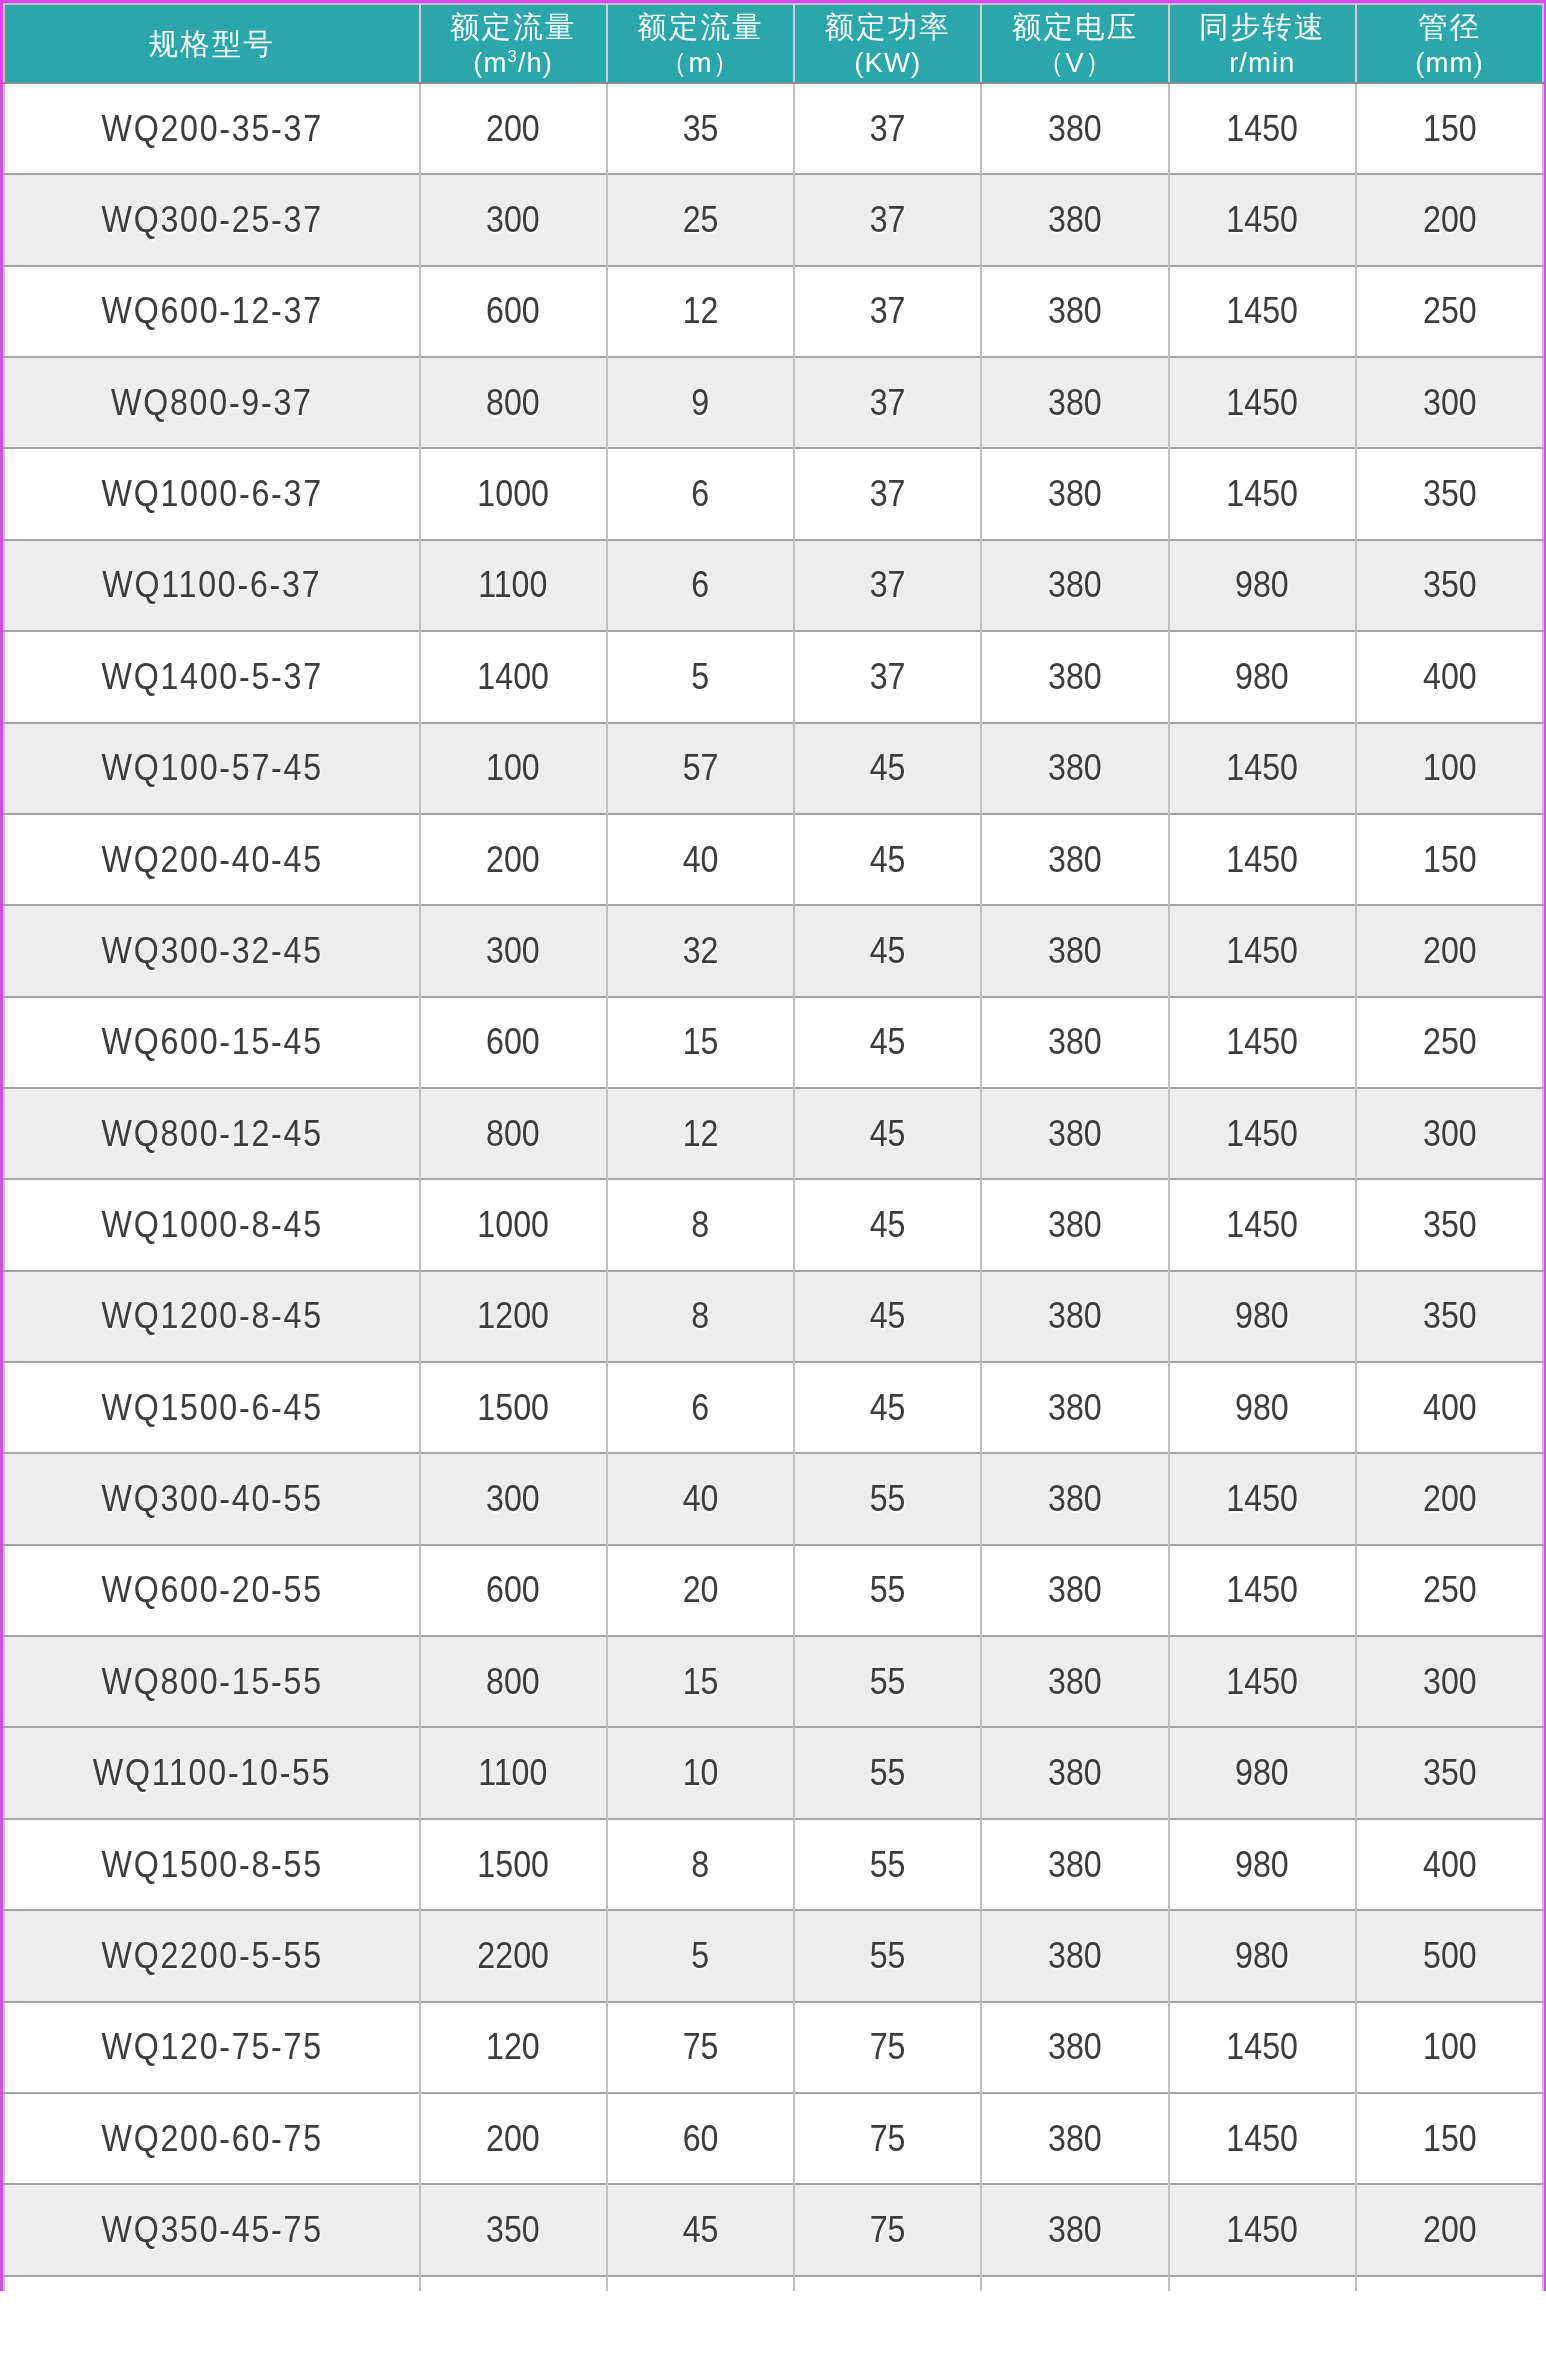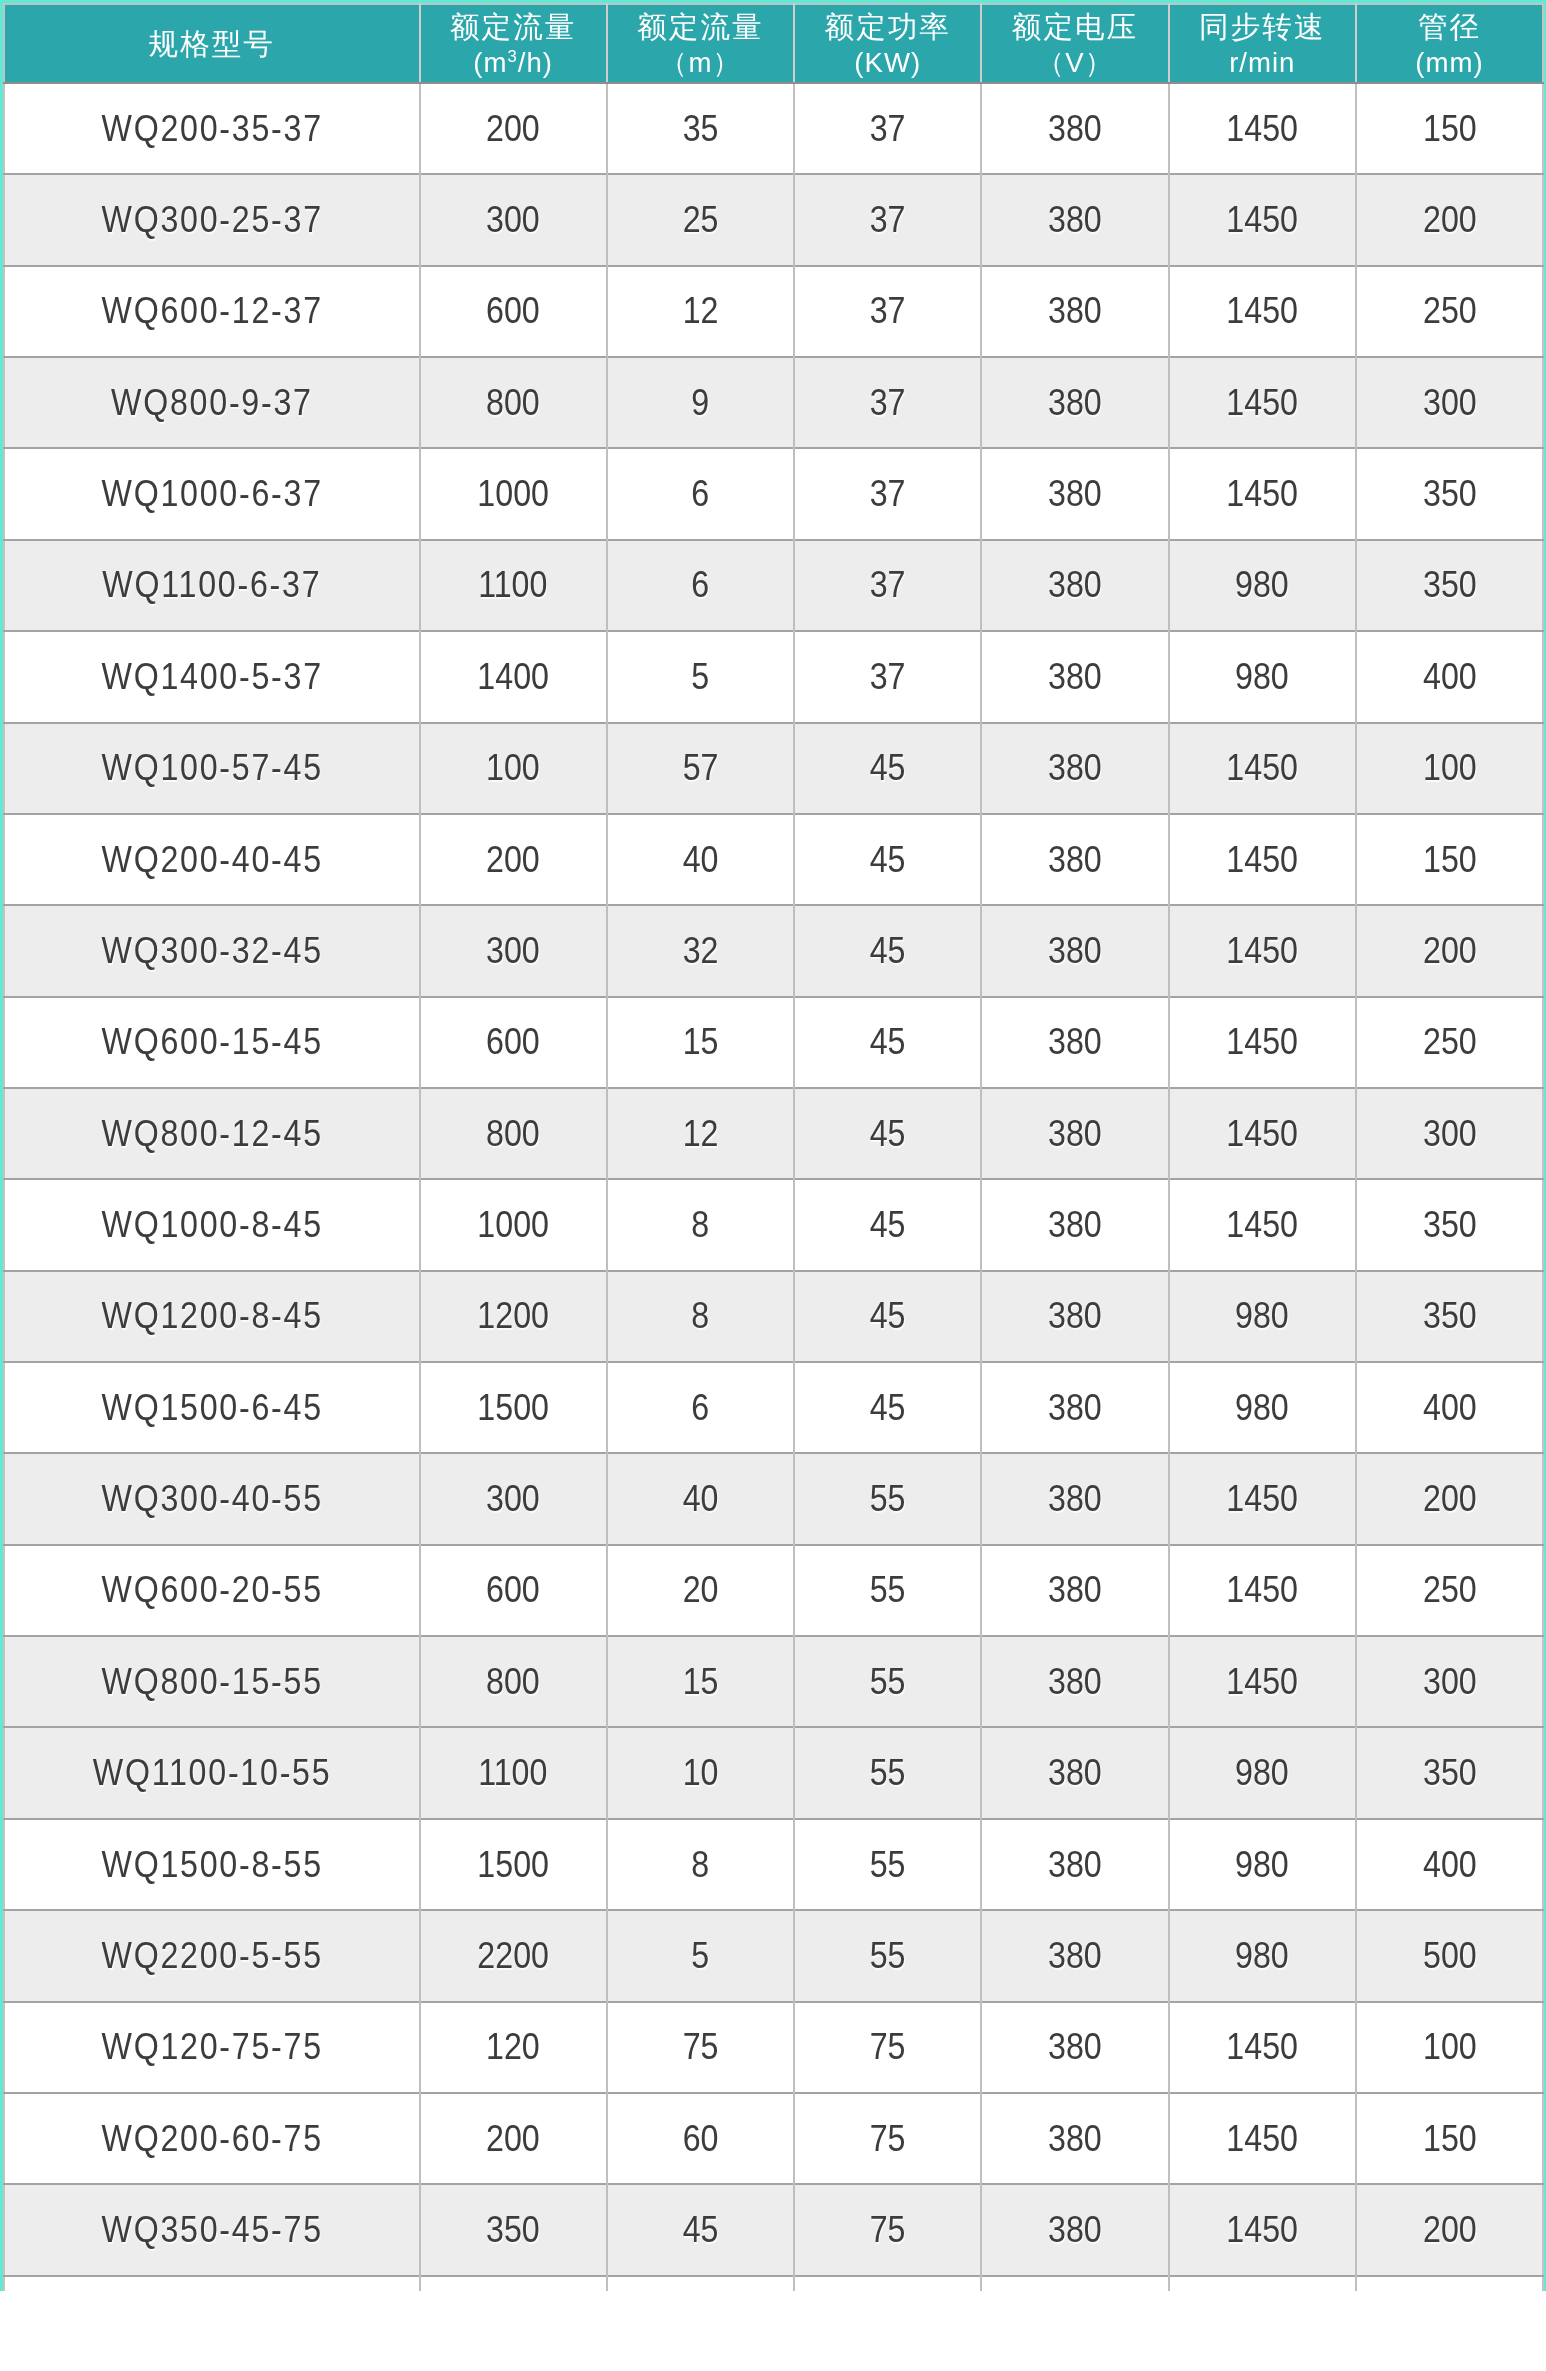--- a/index.html
+++ b/index.html
@@ -7,21 +7,21 @@
     padding: 0;
     width: 1547px;
     height: 2371px;
     background: #ffffff;
     font-family: "Liberation Sans", "DejaVu Sans", sans-serif;
   }
   .page {
     position: relative;
     width: 1547px;
     height: 2291px;
-    background: #5eead4;
+    background: #d946ef;
     overflow: hidden;
   }
   table.spec {
     position: absolute;
     top: 3px;
     left: 3px;
     width: 1541px;
     height: 2365px;
     border-collapse: collapse;
     table-layout: fixed;

